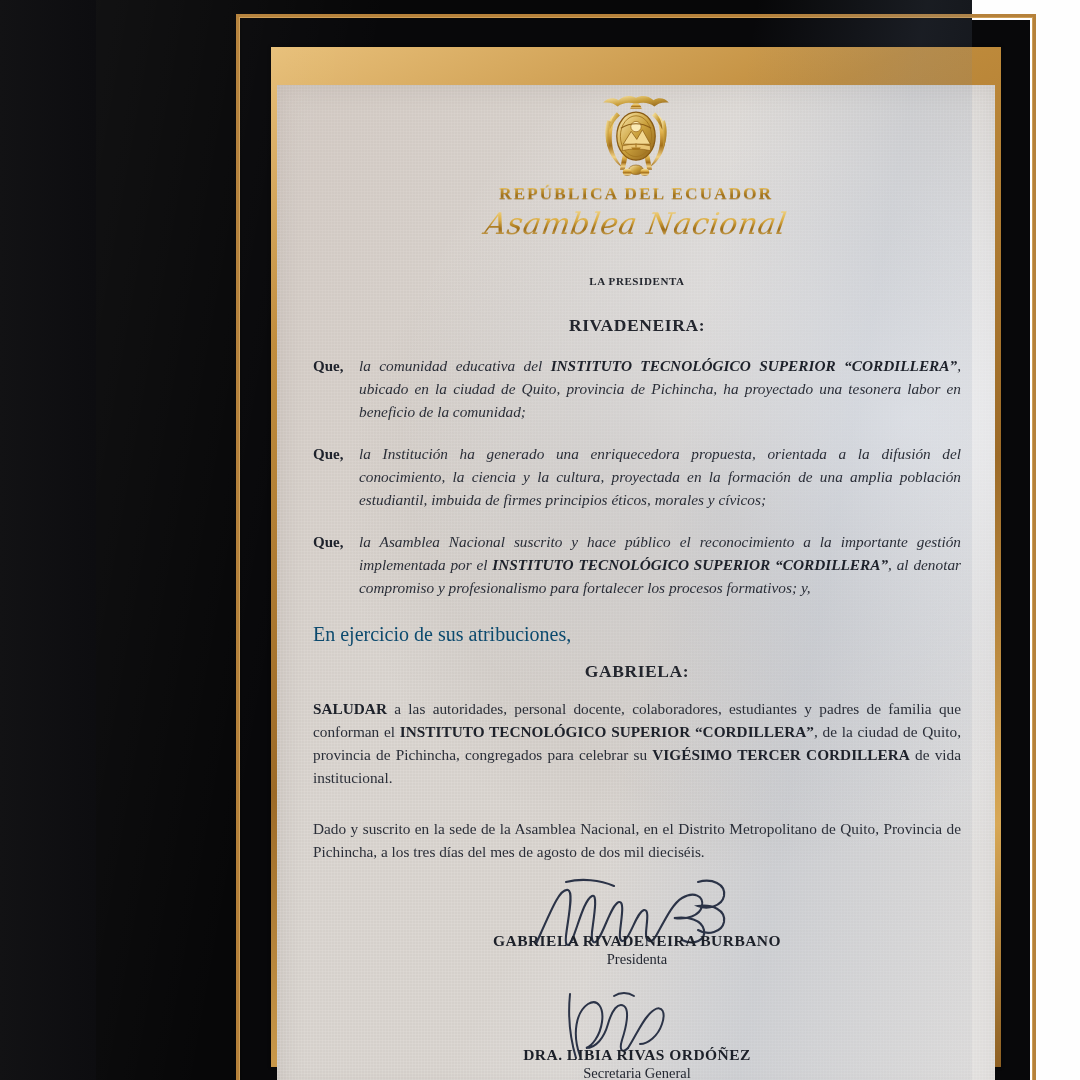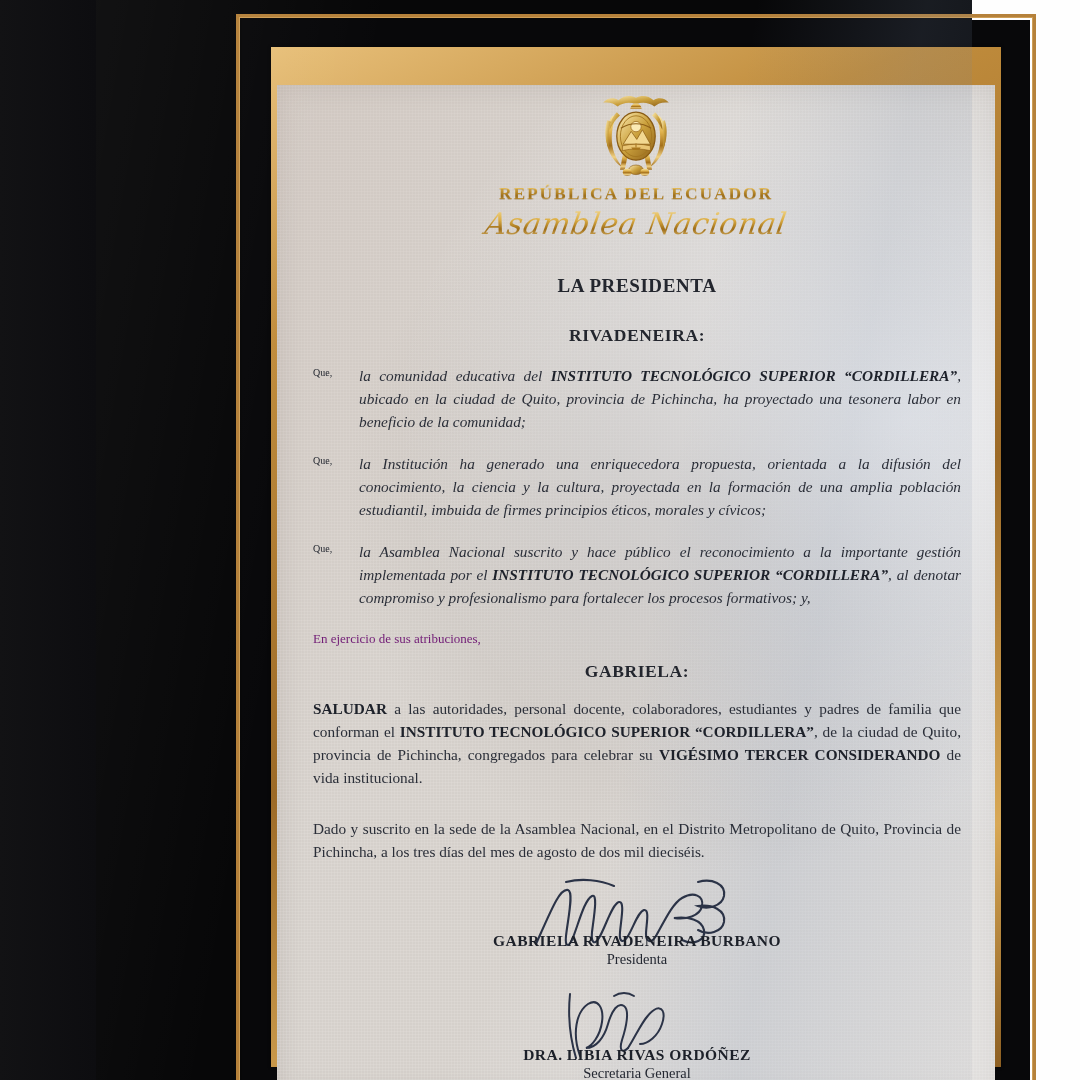--- a/index.html
+++ b/index.html
@@ -61,31 +61,31 @@
      background:linear-gradient(180deg,#f4d98a 0%,#d9a93f 38%,#a8761d 62%,#e9c877 100%);
      -webkit-background-clip:text;background-clip:text;color:transparent;
      text-shadow:0 1px 0 rgba(120,85,20,.25);}
   .lh-body{margin-top:2px;font-size:30px;font-style:italic;font-weight:400;letter-spacing:.5px;
      font-family:"DejaVu Serif",serif;
      background:linear-gradient(180deg,#f7e2a0 0%,#dcae45 40%,#9e6d18 66%,#efd286 100%);
      -webkit-background-clip:text;background-clip:text;color:transparent;transform:skewX(-9deg);}
 
   
   .doc-body{padding:0 34px 0 36px;color:#23262f;}
-  h1.heading{font-size:19px;font-weight:700;text-align:center;letter-spacing:.6px;
+  h1.heading{font-size:11px;font-weight:700;text-align:center;letter-spacing:.6px;
      margin:34px 0 0;color:#23262e;}
   h2.heading{font-size:17.5px;font-weight:700;text-align:center;letter-spacing:.6px;
      margin:28px 0 0;color:#23262e;}
   h2.acuerda{margin:12px 0 0;}
 
   
   .clause{display:flex;margin-top:19px;}
-  .clause .tag{flex:0 0 46px;font-weight:400;font-size:10px;line-height:1.5;color:#1e222b;}
+  .clause .tag{flex:0 0 46px;font-weight:700;font-size:15px;line-height:1.5;color:#1e222b;}
   .clause .txt{flex:1;text-align:justify;font-size:15.3px;line-height:1.5;color:#2a2e38;font-style:italic;}
-  p.plain{margin:20px 0 0;text-align:justify;font-size:13px;line-height:1.5;color:#701a75;}
+  p.plain{margin:20px 0 0;text-align:justify;font-size:20px;line-height:1.5;color:#0c4a6e;}
   p.resolve{margin:16px 0 0;text-align:justify;font-size:15.3px;line-height:1.5;color:#2a2e38;}
   p.dateline{margin:28px 0 0;text-align:justify;font-size:15.3px;line-height:1.5;color:#2a2e38;}
   b{font-weight:700;color:#1d212a;}
 
   
   .sigblock{text-align:center;position:relative;}
   .sig1{margin-top:10px;}
   .sig2{margin-top:22px;}
   .sig-ink{display:block;margin:0 auto;}
   .sig-name{font-size:15.5px;font-weight:700;letter-spacing:.45px;color:#1c2029;margin-top:-18px;position:relative;z-index:2;}
@@ -181,21 +181,21 @@
                 <div class="txt"><span>la Institución ha generado una enriquecedora propuesta, orientada a la difusión del conocimiento, la ciencia y la cultura, proyectada en la formación de una amplia población estudiantil, imbuida de firmes principios éticos, morales y cívicos;</span></div>
               </div>
               <div class="clause">
                 <div class="tag">Que,</div>
                 <div class="txt"><span>la Asamblea Nacional suscrito y hace público el reconocimiento a la importante gestión implementada por el </span><b>INSTITUTO TECNOLÓGICO SUPERIOR “CORDILLERA”</b><span>, al denotar compromiso y profesionalismo para fortalecer los procesos formativos; y,</span></div>
               </div>
             </div>
 
           <p class="plain">En ejercicio de sus atribuciones,</p>
           <h2 class="heading acuerda">GABRIELA:</h2>
-          <p class="resolve" id="resolution"><b>SALUDAR</b><span> a las autoridades, personal docente, colaboradores, estudiantes y padres de familia que conforman el </span><b>INSTITUTO TECNOLÓGICO SUPERIOR “CORDILLERA”</b><span>, de la ciudad de Quito, provincia de Pichincha, congregados para celebrar su </span><b>VIGÉSIMO TERCER CONSIDERANDO</b><span> de vida institucional.</span></p>
+          <p class="resolve" id="resolution"><b>SALUDAR</b><span> a las autoridades, personal docente, colaboradores, estudiantes y padres de familia que conforman el </span><b>INSTITUTO TECNOLÓGICO SUPERIOR “CORDILLERA”</b><span>, de la ciudad de Quito, provincia de Pichincha, congregados para celebrar su </span><b>VIGÉSIMO TERCER CORDILLERA</b><span> de vida institucional.</span></p>
           <p class="dateline">Dado y suscrito en la sede de la Asamblea Nacional, en el Distrito Metropolitano de Quito, Provincia de Pichincha, a los tres días del mes de agosto de dos mil dieciséis.</p>
 
           <div id="signatures">
               <div class="sigblock sig1">
                 <svg class="sig-ink" width="230" height="78" viewBox="0 0 230 78">
                   <g fill="none" stroke="#2b3347" stroke-width="2.1" stroke-linecap="round">
                     <path d="M14 70 C30 34 38 14 46 16 C52 18 46 44 44 62 C43 72 46 74 50 66 C56 52 62 26 70 22 C76 19 72 42 70 58 C69 68 72 72 77 64 C84 52 90 30 97 28 C103 27 99 46 98 58 C97 68 101 70 106 62 C112 52 116 38 122 36 C128 35 124 52 124 60 C124 68 129 70 134 62"></path>
                     <path d="M134 62 C142 48 150 30 160 24 C172 17 182 22 180 32 C178 42 164 46 152 44 C166 42 180 46 182 56 C184 66 172 72 160 66"></path>
                     <path d="M176 8 C190 4 204 10 202 22 C200 32 186 36 176 32 C190 30 204 36 202 48 C200 58 186 62 176 56"></path>
                     <path d="M44 8 C60 4 78 6 92 12"></path>

